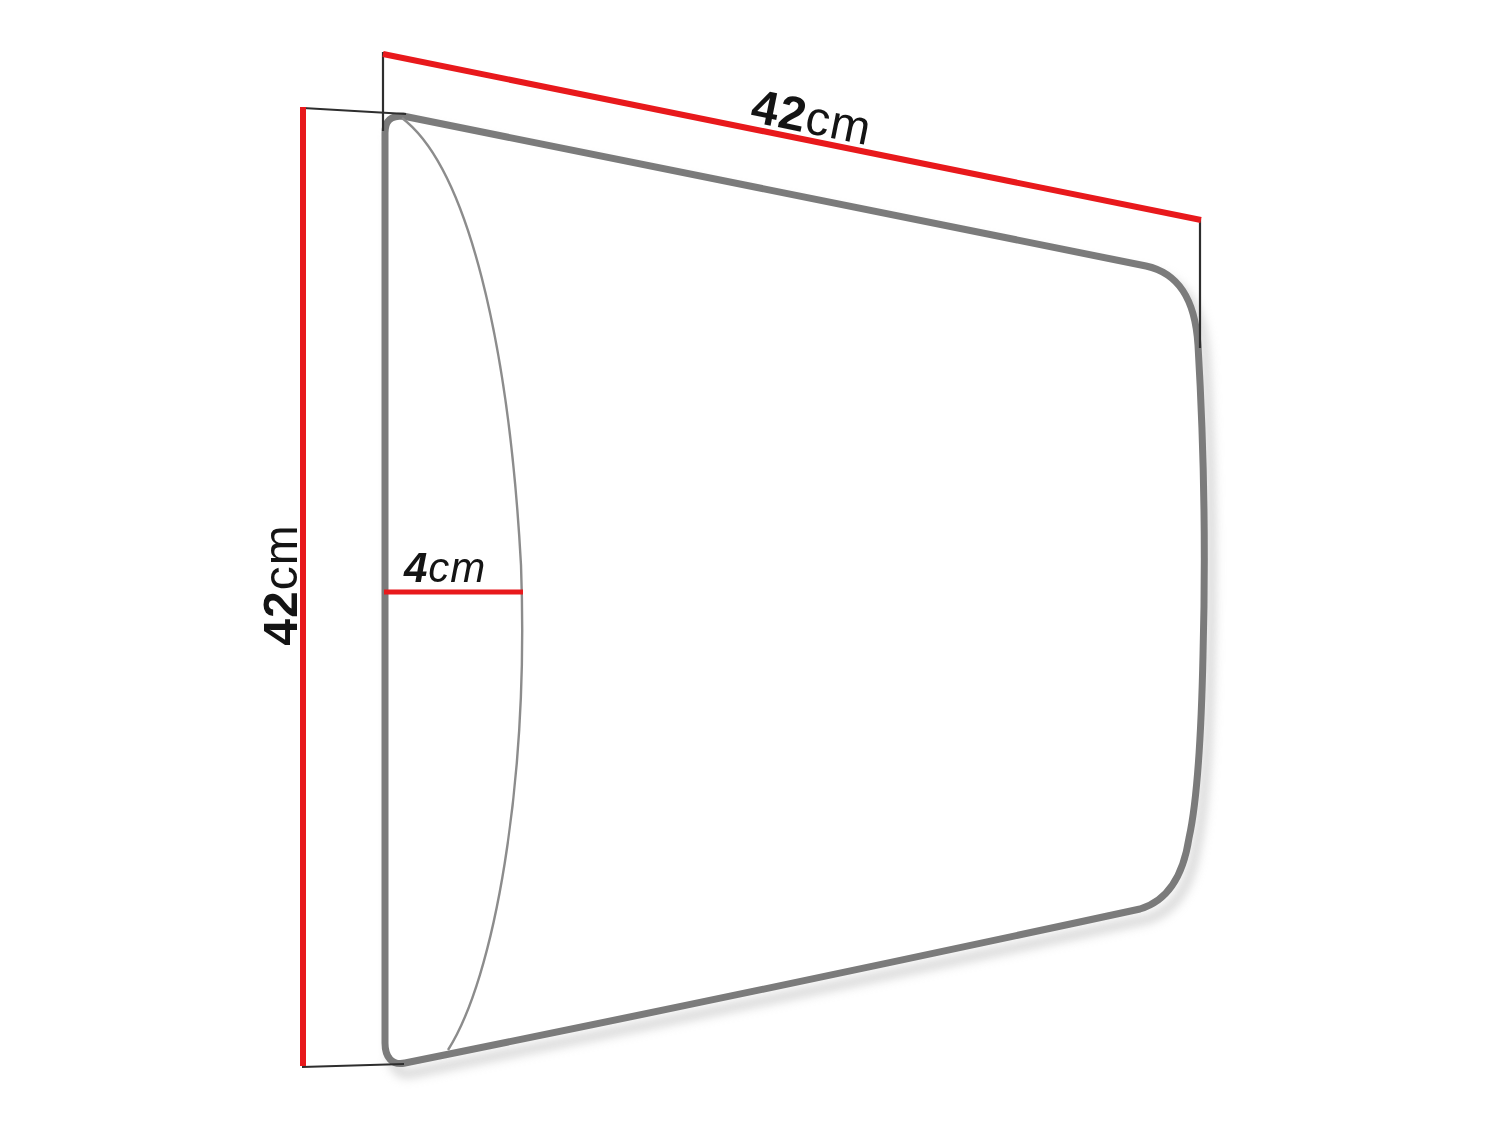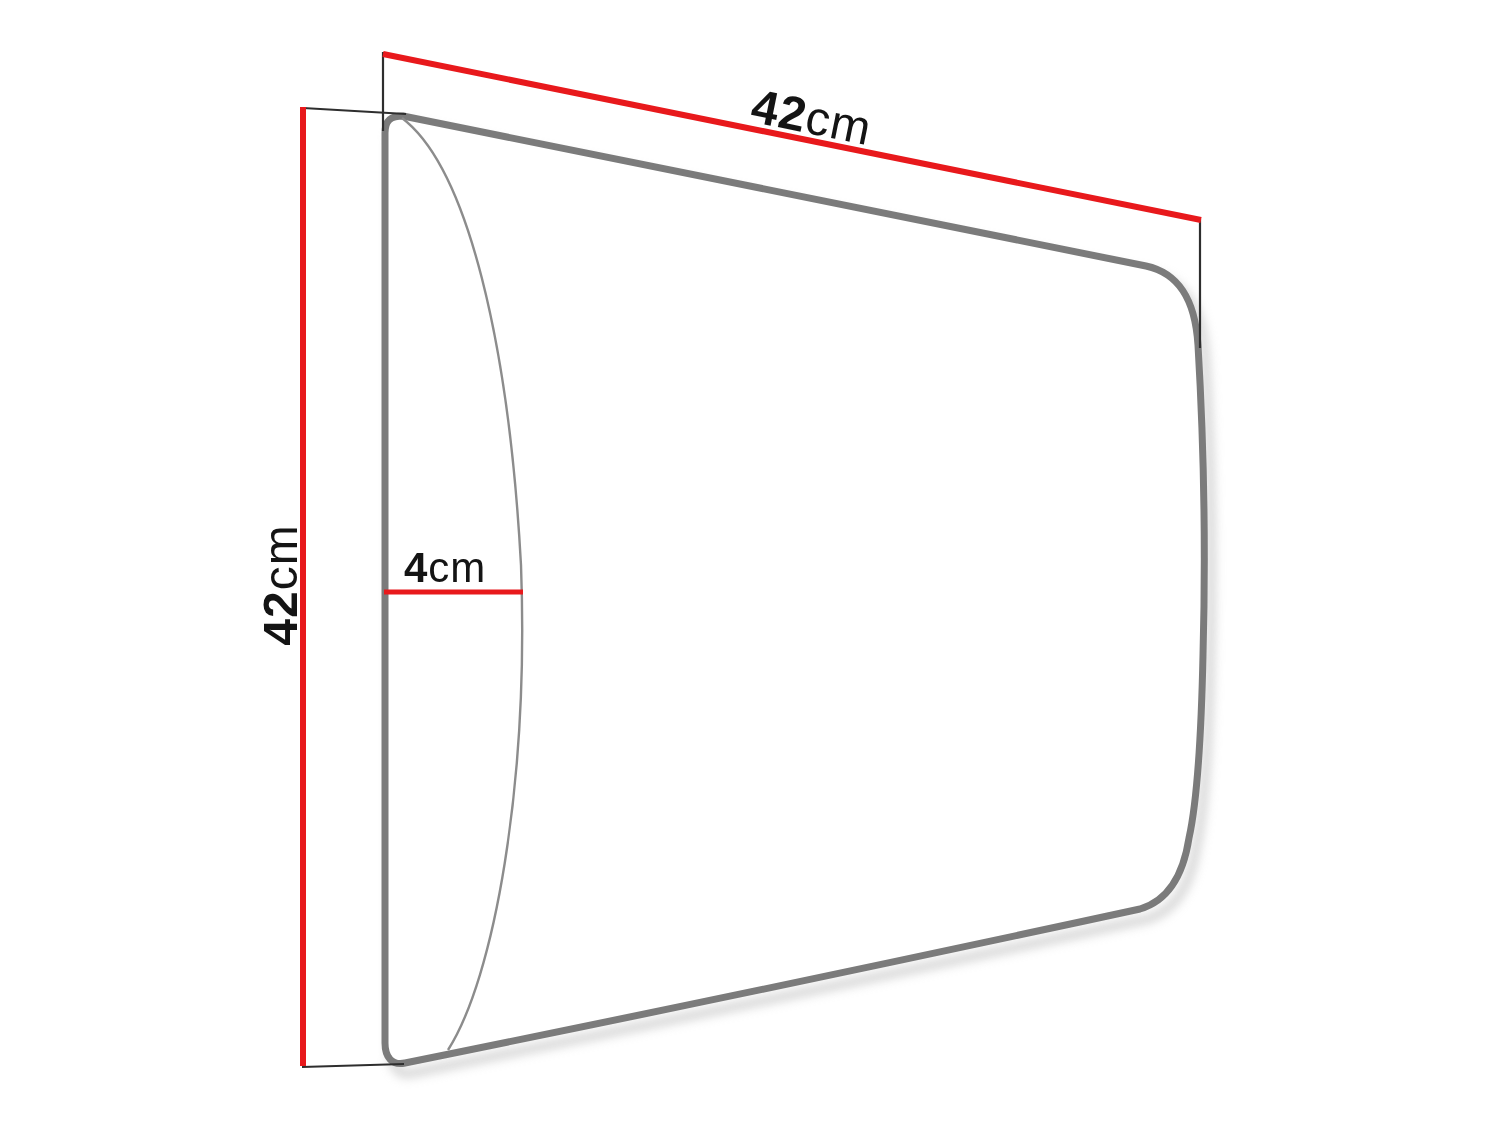--- a/index.html
+++ b/index.html
@@ -40,20 +40,21 @@
   #label-height {
     left: 281px;
     top: 585px;
     font-size: 48px;
     transform: translate(-50%, -50%) rotate(-90deg);
   }
   #label-depth {
     left: 404px;
     top: 547px;
     font-size: 42px;
+    font-style: italic;
   }
 </style>
 </head>
 <body>
 
 <div class="stage">
 
   <svg width="1500" height="1125" viewBox="0 0 1500 1125">
     <defs>
       <filter id="soft-blur" x="-30%" y="-30%" width="160%" height="160%">

